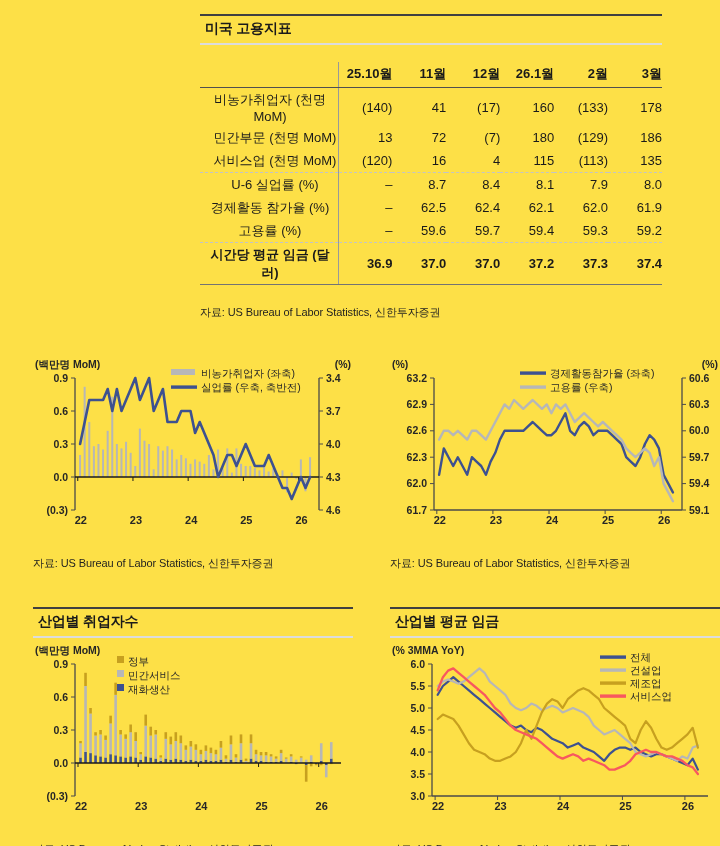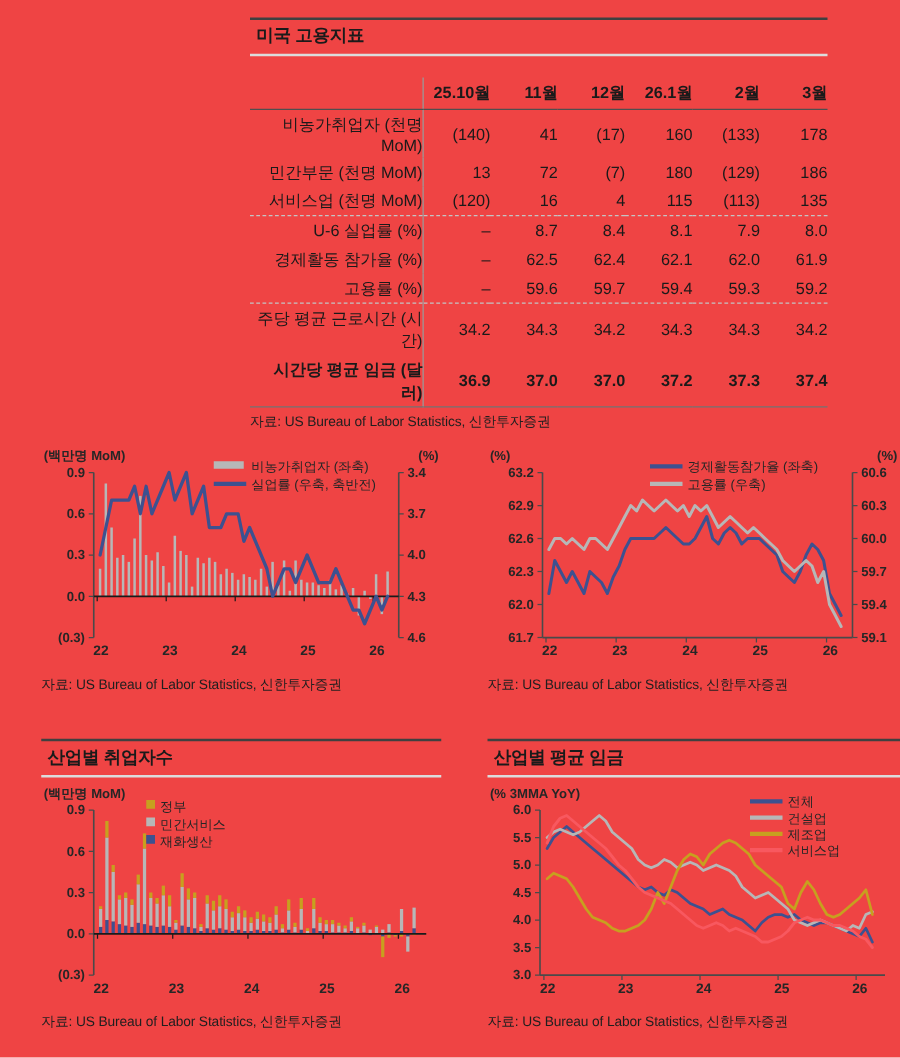--- a/index.html
+++ b/index.html
@@ -1,28 +1,28 @@
 <!DOCTYPE html>
 <html><head>
 <meta charset="utf-8">
 <style>
   html,body{margin:0;padding:0;background:#fff;}
   body{width:720px;height:846px;font-family:"Liberation Sans",sans-serif;color:#1a1a1a;}
-  .page{position:relative;width:720px;height:846px;overflow:hidden;background:#ef4444;}
+  .page{position:relative;width:720px;height:846px;overflow:hidden;background:#fde047;}
   .table-section{position:absolute;left:200px;top:14px;width:462px;}
   .block-title{border-top:2px solid #404040;border-bottom:2px solid #dcdcdc;font-size:14px;font-weight:700;padding:4px 0 5px 5px;letter-spacing:-0.2px;}
   .emp-table{border-collapse:collapse;width:100%;font-size:13px;table-layout:fixed;margin-top:17px;}
   .emp-table th{font-weight:700;text-align:right;padding:3px 0 4px;border-bottom:1px solid #4f4f4f;}
   .emp-table th.label-col{width:138px;border-right:1px solid #999;}
   .emp-table td{text-align:right;padding:2.5px 0;}
-  .emp-table td.label{text-align:right;border-right:1px solid #999;padding-left:2px;}
+  .emp-table td.label{text-align:center;border-right:1px solid #999;padding-left:2px;}
   .emp-table td.label.indent{padding-left:12px;}
   .emp-table tr.sep td{border-bottom:1px dashed #c4c4c4;}
   .emp-table tbody tr:last-child td{border-bottom:1px solid #737373;font-weight:bold;}
-  .source{font-size:11px;color:#1f1f1f;margin-top:4px;letter-spacing:-0.1px;}
+  .source{font-size:11px;color:#1f1f1f;margin-top:20px;letter-spacing:-0.1px;}
   .charts-grid{position:absolute;left:33px;top:352px;display:grid;grid-template-columns:320px 330px;column-gap:37px;row-gap:36px;}
   .chart-canvas{height:178px;margin-top:6px;}
   svg text{font-family:"Liberation Sans",sans-serif;fill:#262626;}
   .tick{font-size:10.5px;font-weight:600;}
   .xtick{font-size:11px;font-weight:600;}
   .unit{font-size:10.5px;font-weight:600;}
   .lg{font-size:10.5px;}
 </style>
 </head>
 <body>
@@ -90,29 +90,20 @@
             <td>61.9</td>
           </tr>
           <tr class="sep">
             <td class="label">고용률 (%)</td>
             <td>–</td>
             <td>59.6</td>
             <td>59.7</td>
             <td>59.4</td>
             <td>59.3</td>
             <td>59.2</td>
-          </tr>
-          <tr>
-            <td class="label">주당 평균 근로시간 (시간)</td>
-            <td>34.2</td>
-            <td>34.3</td>
-            <td>34.2</td>
-            <td>34.3</td>
-            <td>34.3</td>
-            <td>34.2</td>
           </tr>
           <tr>
             <td class="label">시간당 평균 임금 (달러)</td>
             <td>36.9</td>
             <td>37.0</td>
             <td>37.0</td>
             <td>37.2</td>
             <td>37.3</td>
             <td>37.4</td>
           </tr>

